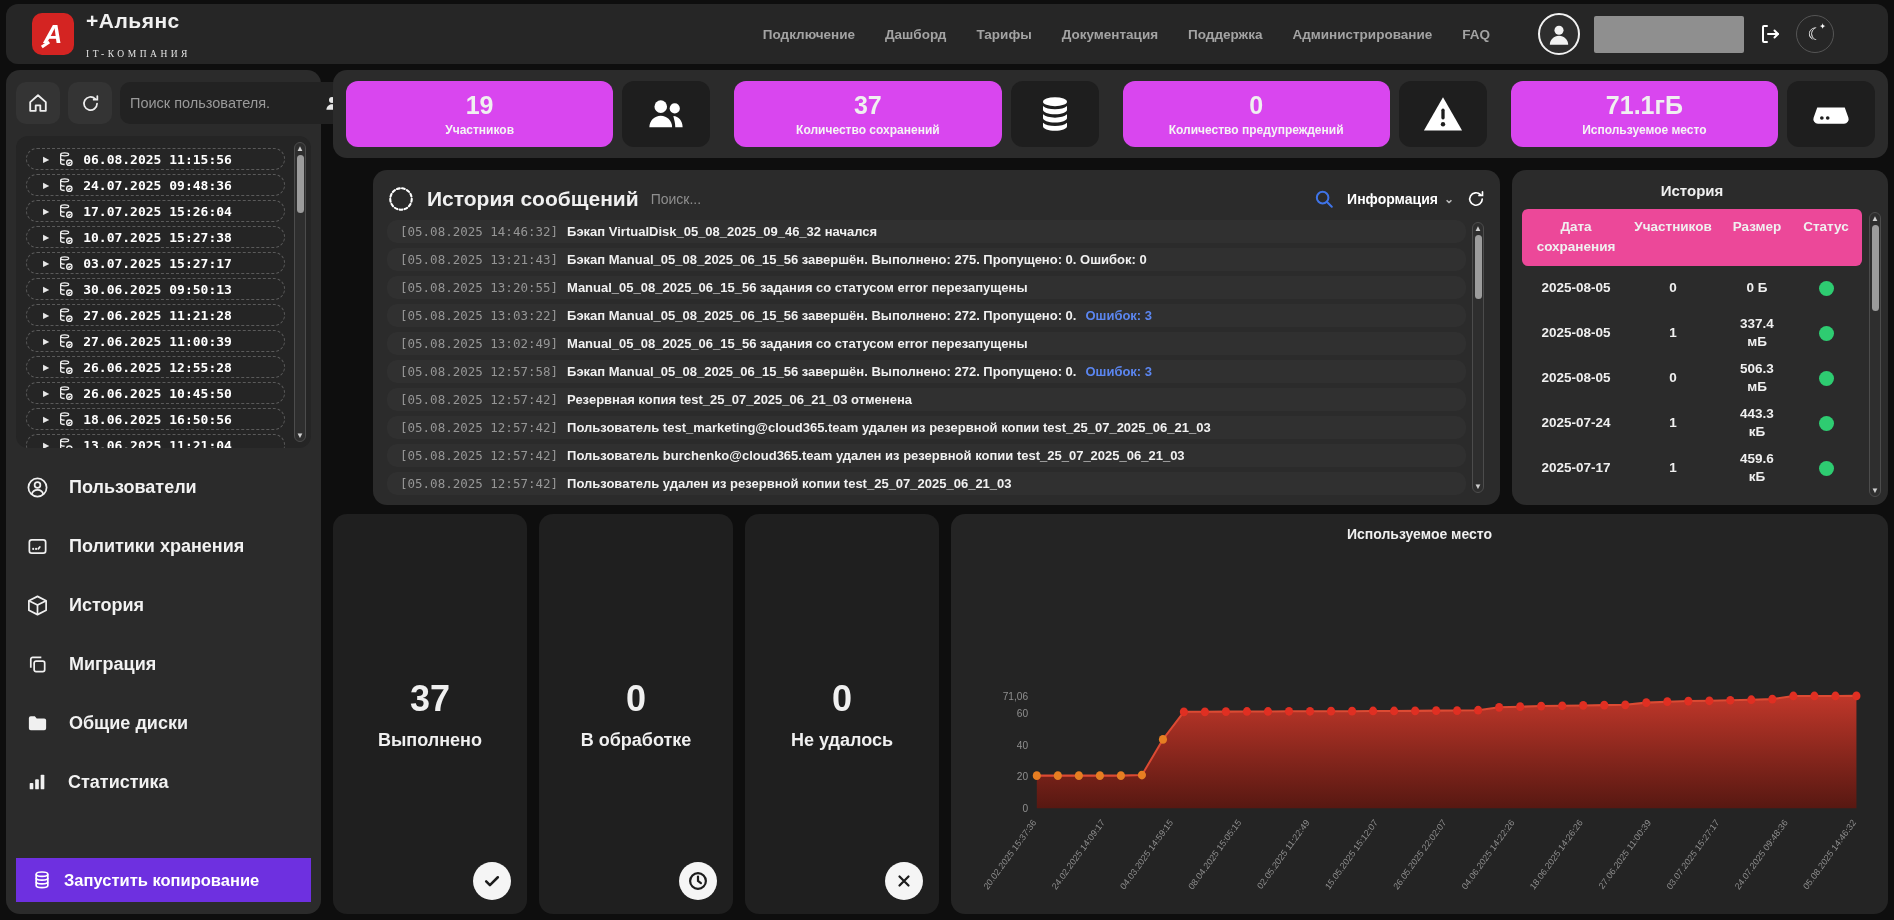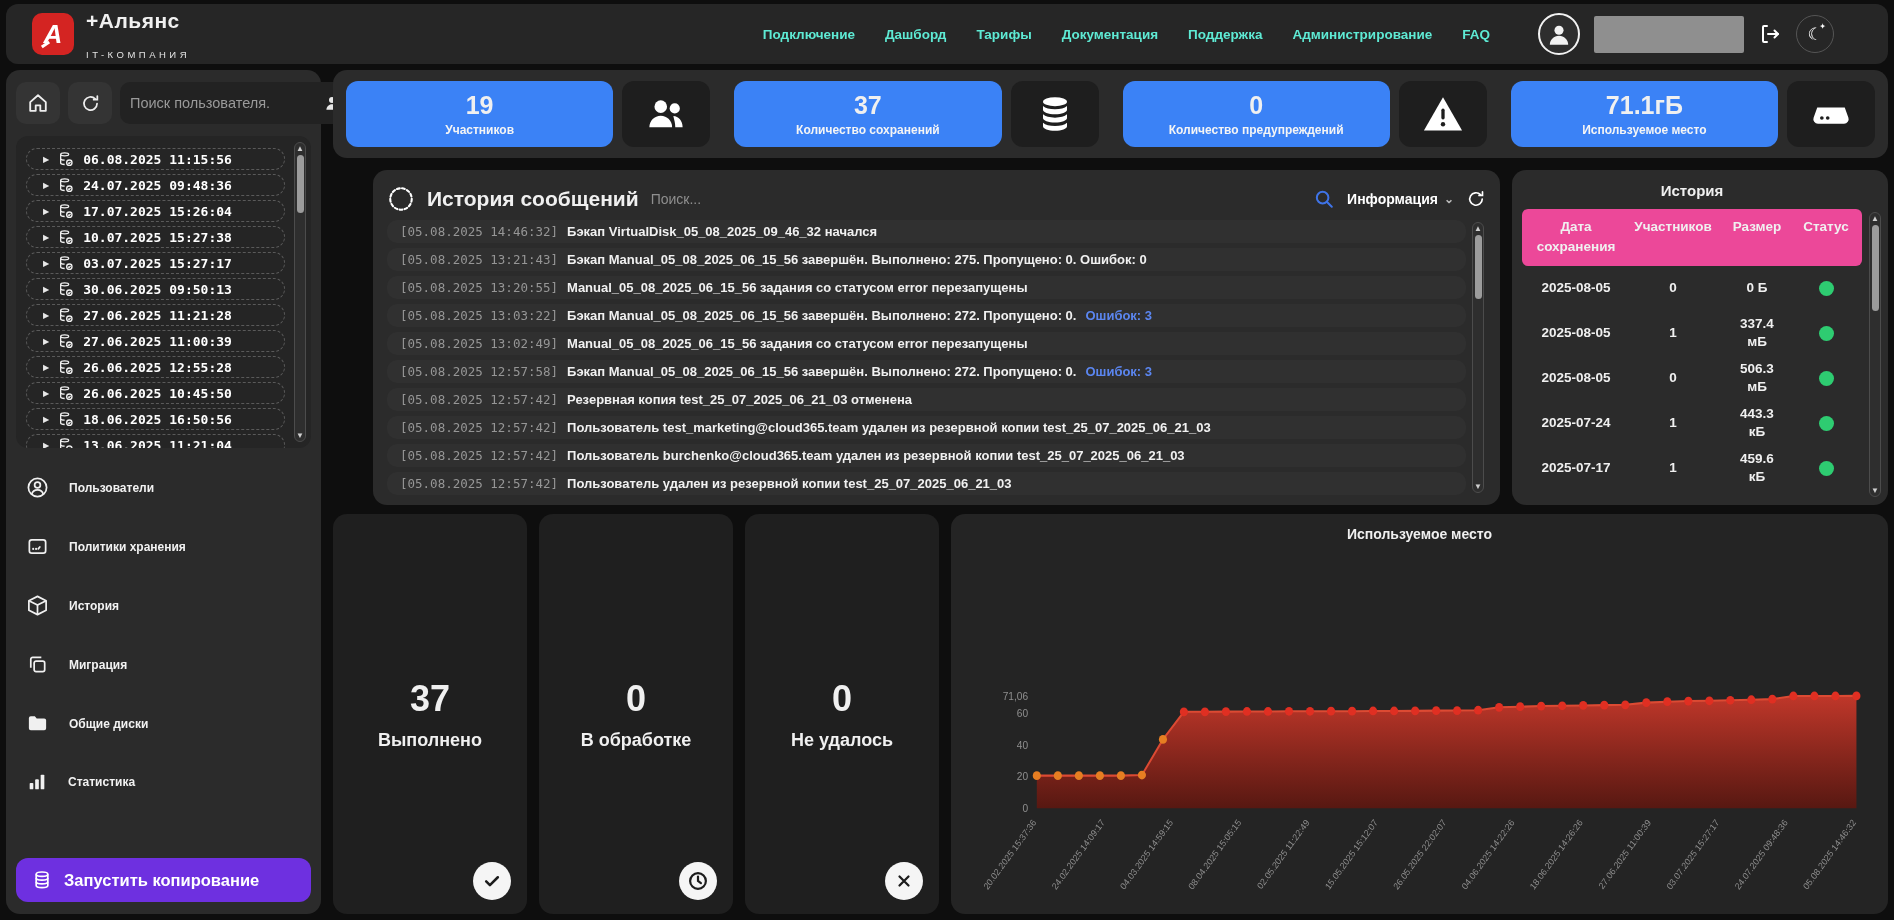--- a/index.html
+++ b/index.html
@@ -5,23 +5,23 @@
   * { margin:0; padding:0; box-sizing:border-box; }
   html,body { width:1894px; height:920px; background:#0e0e0e; font-family:"Liberation Sans",sans-serif; overflow:hidden; color:#f0f0f0; }
   .screen { width:1894px; height:920px; background:#0e0e0e; position:relative; }
 
   
   .navbar { position:absolute; left:6px; top:4px; right:6px; height:60px; background:#262626; border-radius:12px; display:flex; align-items:center; padding:0 26px; }
   .brand { display:flex; align-items:center; gap:12px; }
   .brand-logo { width:42px; height:42px; background:#d42422; border-radius:10px; display:flex; align-items:center; justify-content:center; font-weight:bold; font-size:26px; color:#fff; font-style:italic; position:relative; }
   .brand-logo:after{ content:""; position:absolute; left:9px; bottom:9px; width:9px; height:3px; background:#fff; transform:rotate(-35deg); }
   .brand-text .t1 { font-size:21px; font-weight:bold; letter-spacing:.5px; }
-  .brand-text .t2 { font-size:9.5px; letter-spacing:3.5px; color:#e3e3e3; margin-top:16px; }
+  .brand-text .t2 { font-size:9.5px; letter-spacing:3.5px; color:#e3e3e3; margin-top:16px;font-family:Liberation Serif, serif; }
   .nav { margin-left:auto; display:flex; gap:30px; margin-right:48px; }
-  .nav a { color:#5eead4; text-decoration:none; font-size:13.5px; font-weight:bold; cursor:pointer; white-space:nowrap; }
+  .nav a { color:#a3a3a3; text-decoration:none; font-size:13.5px; font-weight:bold; cursor:pointer; white-space:nowrap; }
   .nav-right { display:flex; align-items:center; gap:14px; margin-right:28px; }
   .avatar { width:42px; height:42px; border-radius:50%; border:2px solid #f2f2f2; background:#2e2e2e; display:flex; align-items:center; justify-content:center; overflow:hidden; }
   .redacted { width:150px; height:37px; background:#8f8f8f; border-radius:2px; }
   .icon-btn { background:none; border:none; color:#fff; cursor:pointer; display:flex; align-items:center; justify-content:center; }
   .moon-btn { width:38px; height:38px; border-radius:50%; border:1px solid #555; color:#fff; font-size:17px; position:relative; background:none; cursor:pointer; }
   .moon-btn .spark { position:absolute; top:6px; right:7px; font-size:8px; }
 
   
   .app { position:absolute; left:6px; top:70px; right:6px; bottom:6px; display:flex; gap:12px; }
   .panel { background:#2b2b2b; border-radius:14px; }
@@ -32,28 +32,28 @@
   .tool-btn { width:44px; height:42px; background:#343434; border:none; border-radius:10px; color:#eee; cursor:pointer; display:flex; align-items:center; justify-content:center; flex:none; }
   .search-wrap { flex:1; height:42px; background:#222; border-radius:10px; display:flex; align-items:center; padding:0 10px; gap:6px; }
   .search-wrap input { flex:1; background:none; border:none; outline:none; color:#cfcfcf; font-size:14.5px; min-width:0; }
   .search-wrap input::placeholder { color:#9a9a9a; }
   .tree { margin-top:12px; background:#252525; border-radius:12px; padding:8px 24px 8px 8px; position:relative; height:312px; overflow:hidden; }
   .tree-row { display:flex; align-items:center; gap:9px; height:22px; margin:4px 2px; border:1px dashed #5a5a5a; border-radius:12px; padding:0 0 0 16px; cursor:pointer; }
   .tree-caret { font-size:8px; color:#e8e8e8; }
   .tree-date { font-family:"DejaVu Sans Mono",monospace; font-size:13px; font-weight:bold; color:#fff; white-space:nowrap; }
   .menu { margin-top:22px; display:flex; flex-direction:column; gap:36px; padding:6px 10px; }
   .menu-item { display:flex; align-items:center; gap:20px; cursor:pointer; }
-  .menu-item .lbl { font-size:12px; font-weight:bold; color:#f2f2f2; }
-  .run-btn { margin-top:auto; height:44px; background:#6e30e0; border:none; border-radius:12px; color:#fff; font-size:16.5px; font-weight:bold; display:flex; align-items:center; justify-content:flex-start; gap:12px; padding:0 16px; cursor:pointer; font-family:"Liberation Sans",sans-serif; }
+  .menu-item .lbl { font-size:18px; font-weight:bold; color:#f2f2f2; }
+  .run-btn { margin-top:auto; height:44px; background:#6e30e0; border:none; border-radius:0; color:#fff; font-size:16.5px; font-weight:bold; display:flex; align-items:center; justify-content:flex-start; gap:12px; padding:0 16px; cursor:pointer; font-family:"Liberation Sans",sans-serif; }
 
   
   .main { flex:1; display:flex; flex-direction:column; gap:12px; min-width:0; }
   .stats-row { height:88px; padding:11px 13px; display:flex; gap:24px; }
   .stat-card { flex:1; display:flex; gap:9px; min-width:0; }
-  .stat-value-box { flex:1; background:#3b82f6; border-radius:12px; display:flex; flex-direction:column; align-items:center; justify-content:center; gap:3px; min-width:0; }
+  .stat-value-box { flex:1; background:#d946ef; border-radius:12px; display:flex; flex-direction:column; align-items:center; justify-content:center; gap:3px; min-width:0; }
   .stat-value { font-size:25px; font-weight:bold; }
   .stat-label { font-size:12px; font-weight:bold; color:#f5f5f5; white-space:nowrap; }
   .stat-icon-box { width:88px; flex:none; background:#1e1e1e; border-radius:12px; display:flex; align-items:center; justify-content:center; }
 
   .middle-row { height:332px; display:grid; grid-template-columns:1fr 376px; gap:12px; min-height:0; }
 
   
   .log-panel { padding:8px 14px 10px; display:flex; flex-direction:column; min-width:0;margin-left:40px; }
   .log-header { display:flex; align-items:center; gap:12px; height:42px; flex:none; }
   .log-title { font-size:21px; font-weight:bold; white-space:nowrap; }

